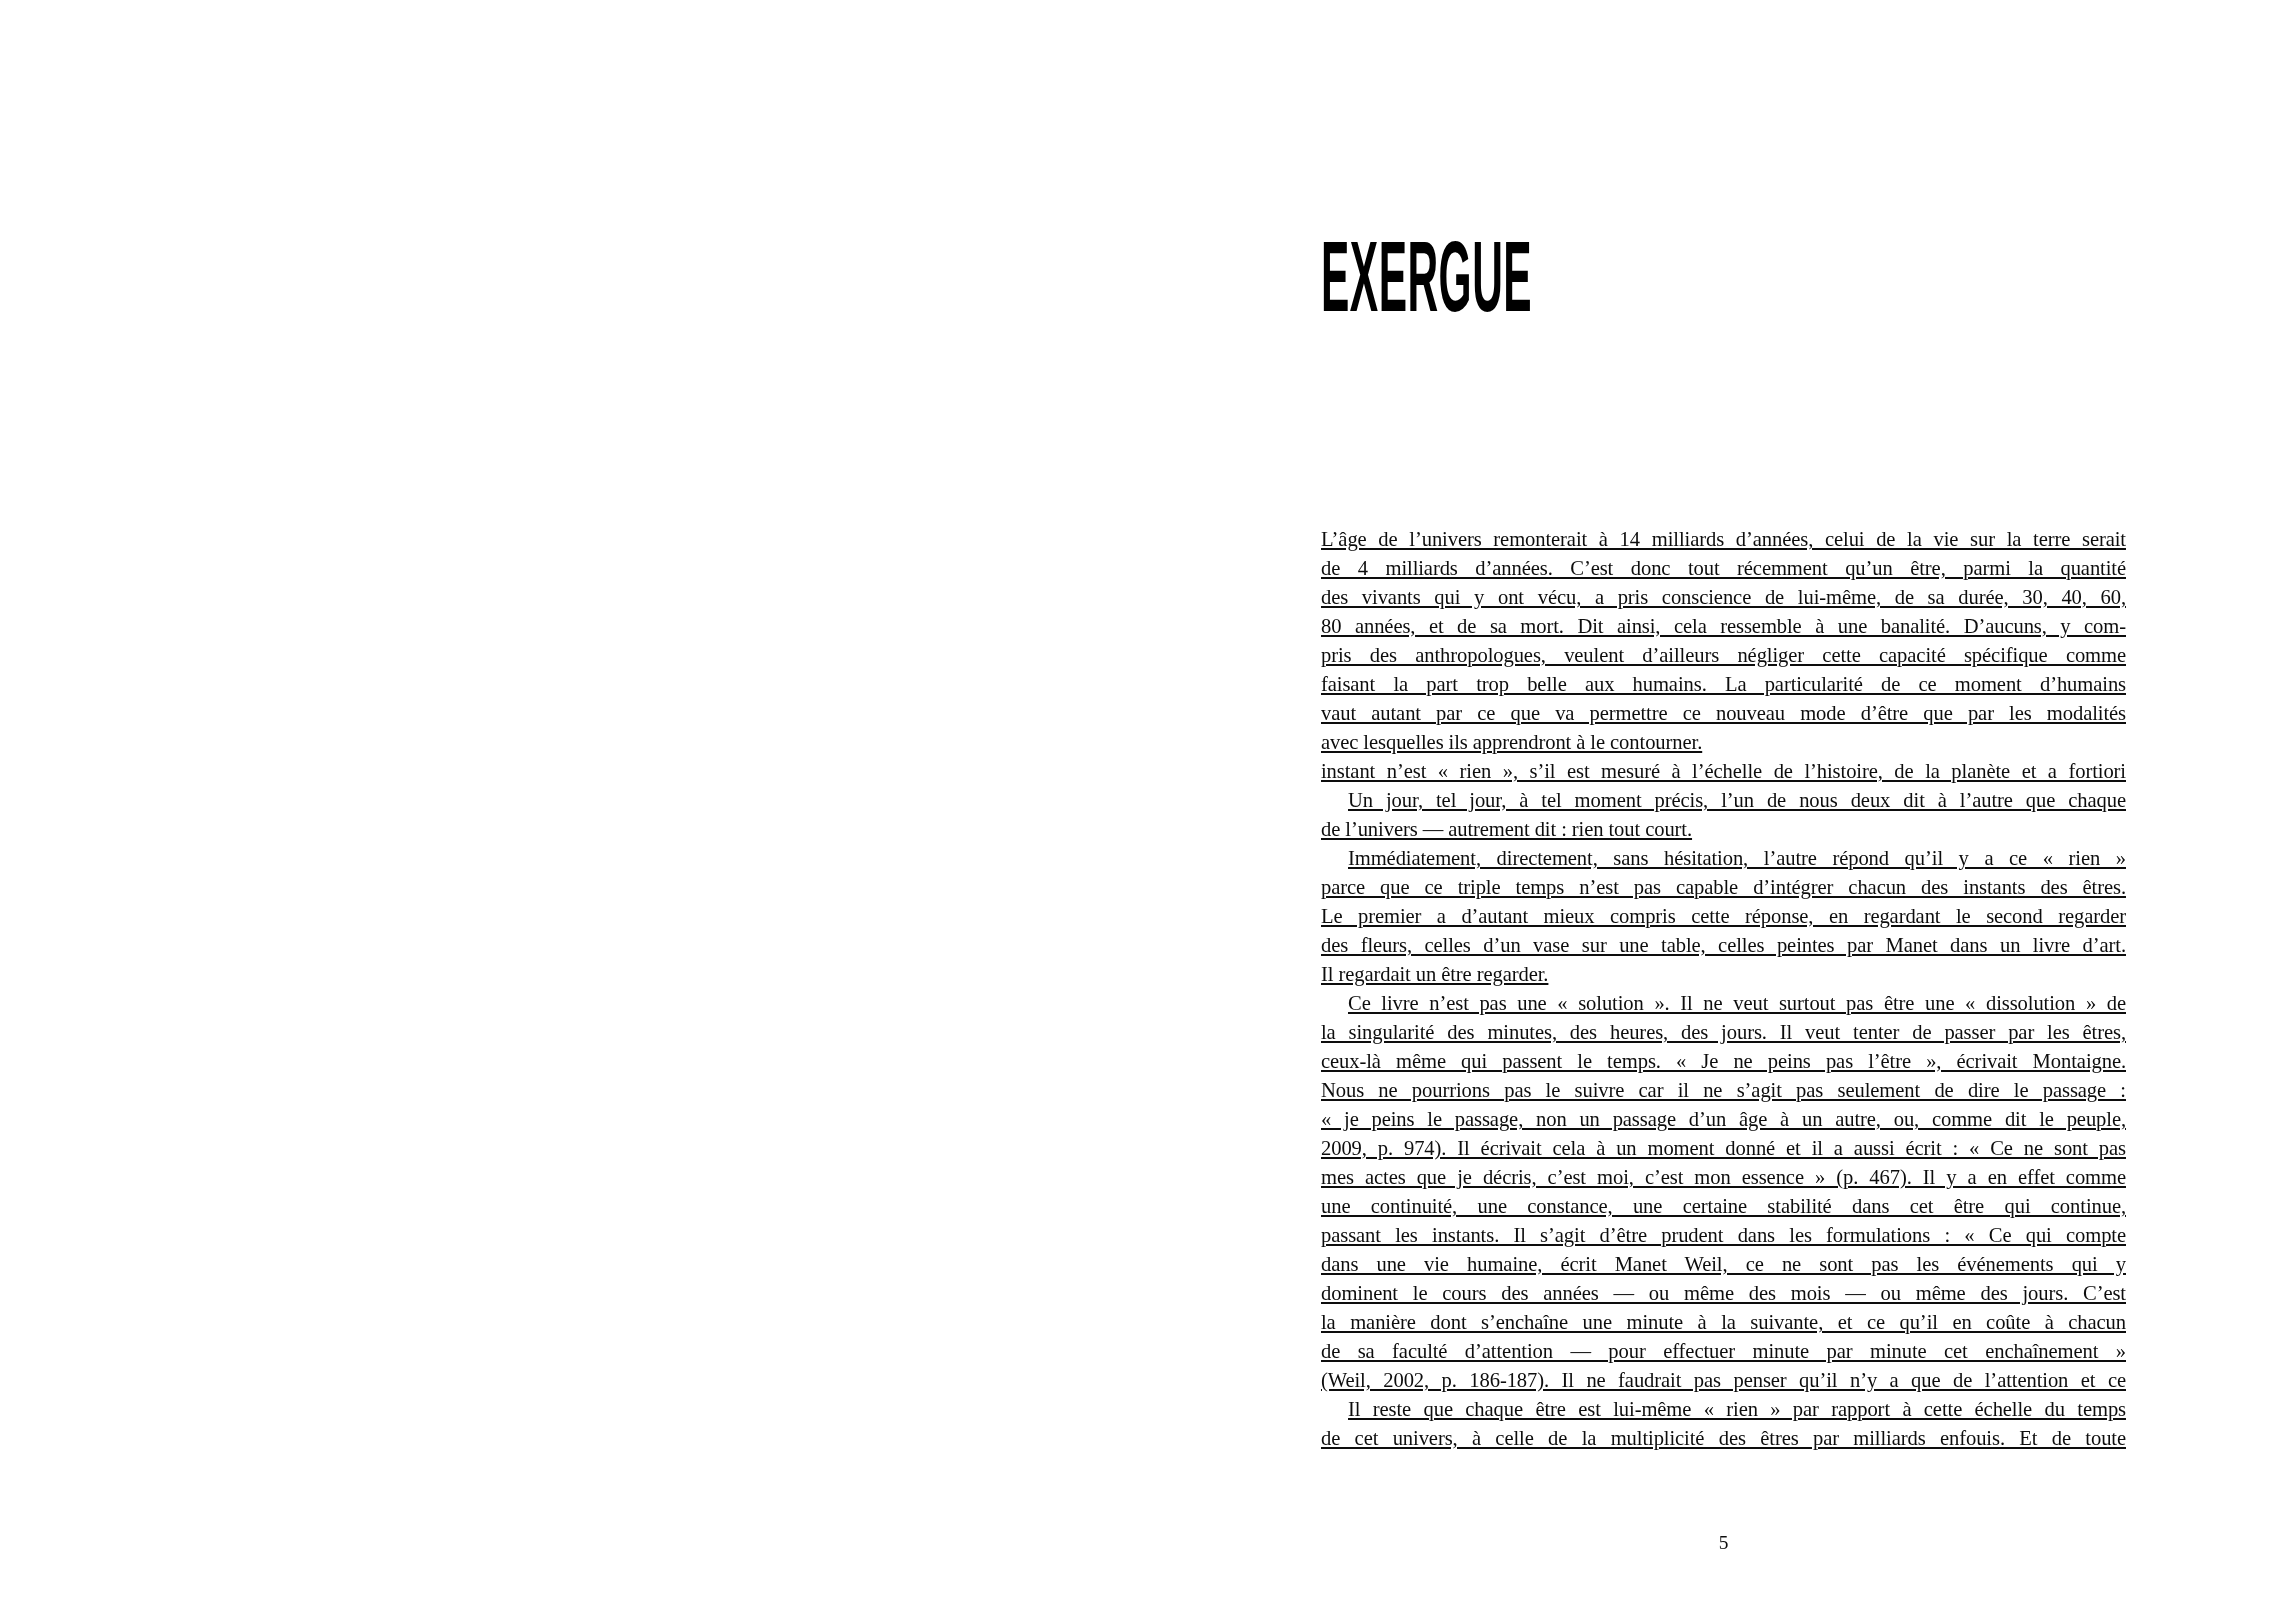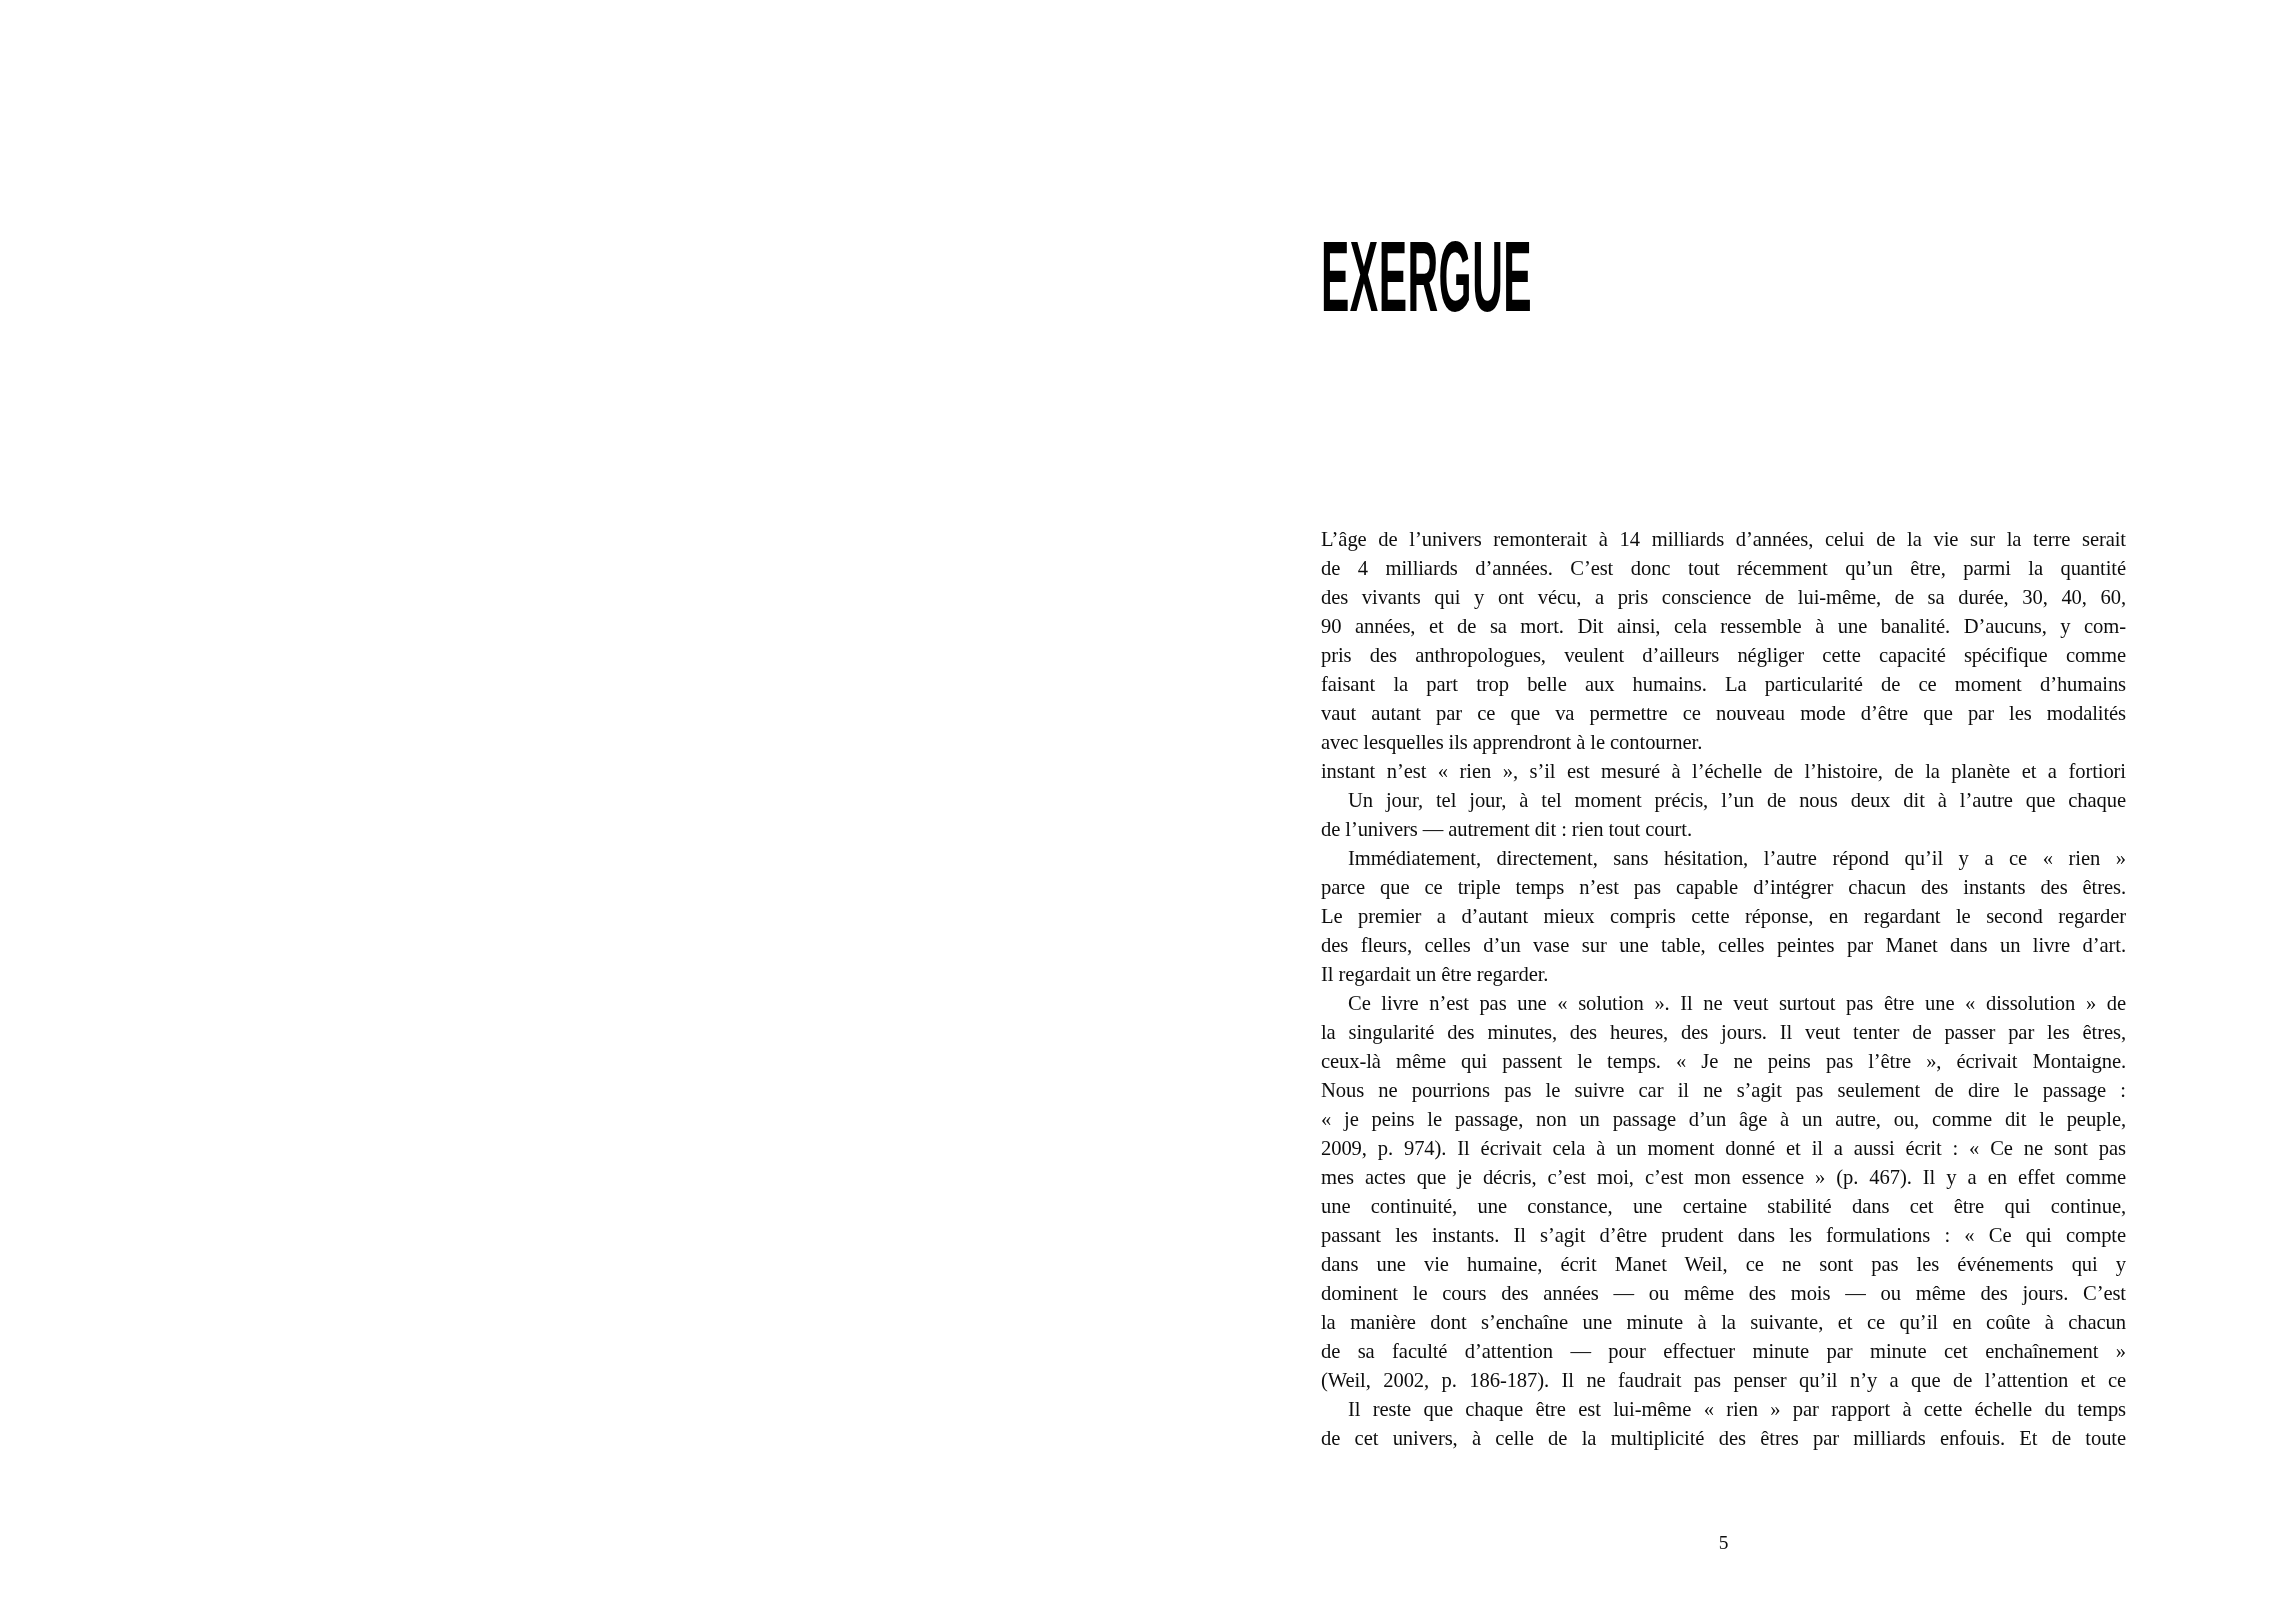--- a/index.html
+++ b/index.html
@@ -52,20 +52,21 @@
     width: 805px;
     font-size: 20.6px;
     line-height: 29px;
     letter-spacing: -0.1px;
     color: #0d0d0d;
   }
   .para { margin: 0; }
   .line {
     text-align: justify;
     text-align-last: justify;
+    text-decoration: underline;
   }
   .line.end {
     text-align-last: left;
   }
   .line.indent {
     text-indent: 27px;
   }
 
   .folio {
     position: absolute;
@@ -83,21 +84,21 @@
 
 <div class="spread">
   <div class="page page-left"></div>
   <div class="page page-right">
     <h1 class="chapter-title">EXERGUE</h1>
     <div class="body-text">
         <div class="para">
           <div class="line">L’âge de l’univers remonterait à 14 milliards d’années, celui de la vie sur la terre serait</div>
           <div class="line">de 4 milliards d’années. C’est donc tout récemment qu’un être, parmi la quantité</div>
           <div class="line">des vivants qui y ont vécu, a pris conscience de lui-même, de sa durée, 30, 40, 60,</div>
-          <div class="line">90 années, et de sa mort. Dit ainsi, cela ressemble à une banalité. D’aucuns, y com-</div>
+          <div class="line">80 années, et de sa mort. Dit ainsi, cela ressemble à une banalité. D’aucuns, y com-</div>
           <div class="line">pris des anthropologues, veulent d’ailleurs négliger cette capacité spécifique comme</div>
           <div class="line">faisant la part trop belle aux humains. La particularité de ce moment d’humains</div>
           <div class="line">vaut autant par ce que va permettre ce nouveau mode d’être que par les modalités</div>
           <div class="line end">avec lesquelles ils apprendront à le contourner.</div>
         </div>
         <div class="para">
           <div class="line">instant n’est « rien », s’il est mesuré à l’échelle de l’histoire, de la planète et a fortiori</div>
           <div class="line indent">Un jour, tel jour, à tel moment précis, l’un de nous deux dit à l’autre que chaque</div>
           <div class="line end">de l’univers — autrement dit : rien tout court.</div>
         </div>

